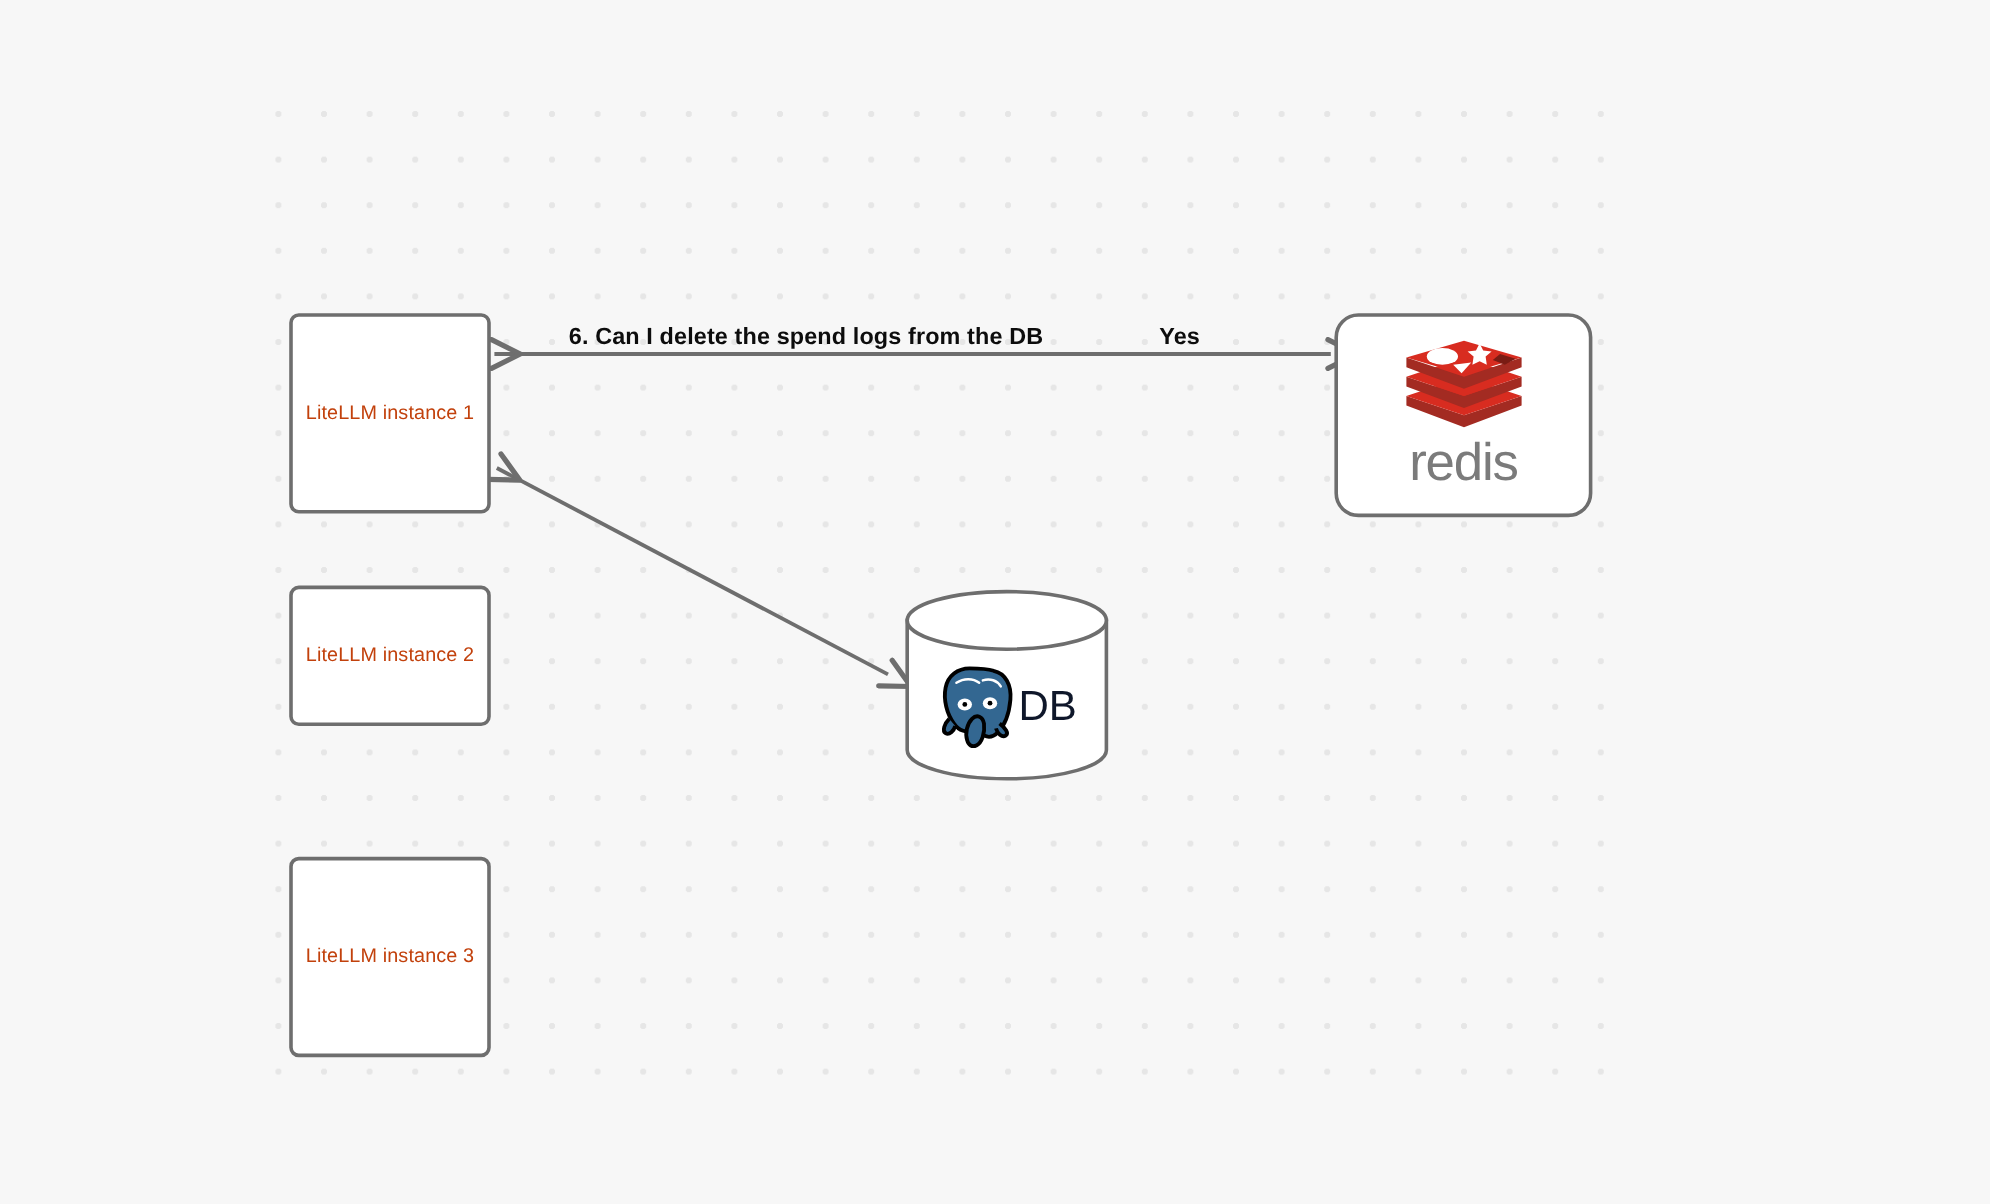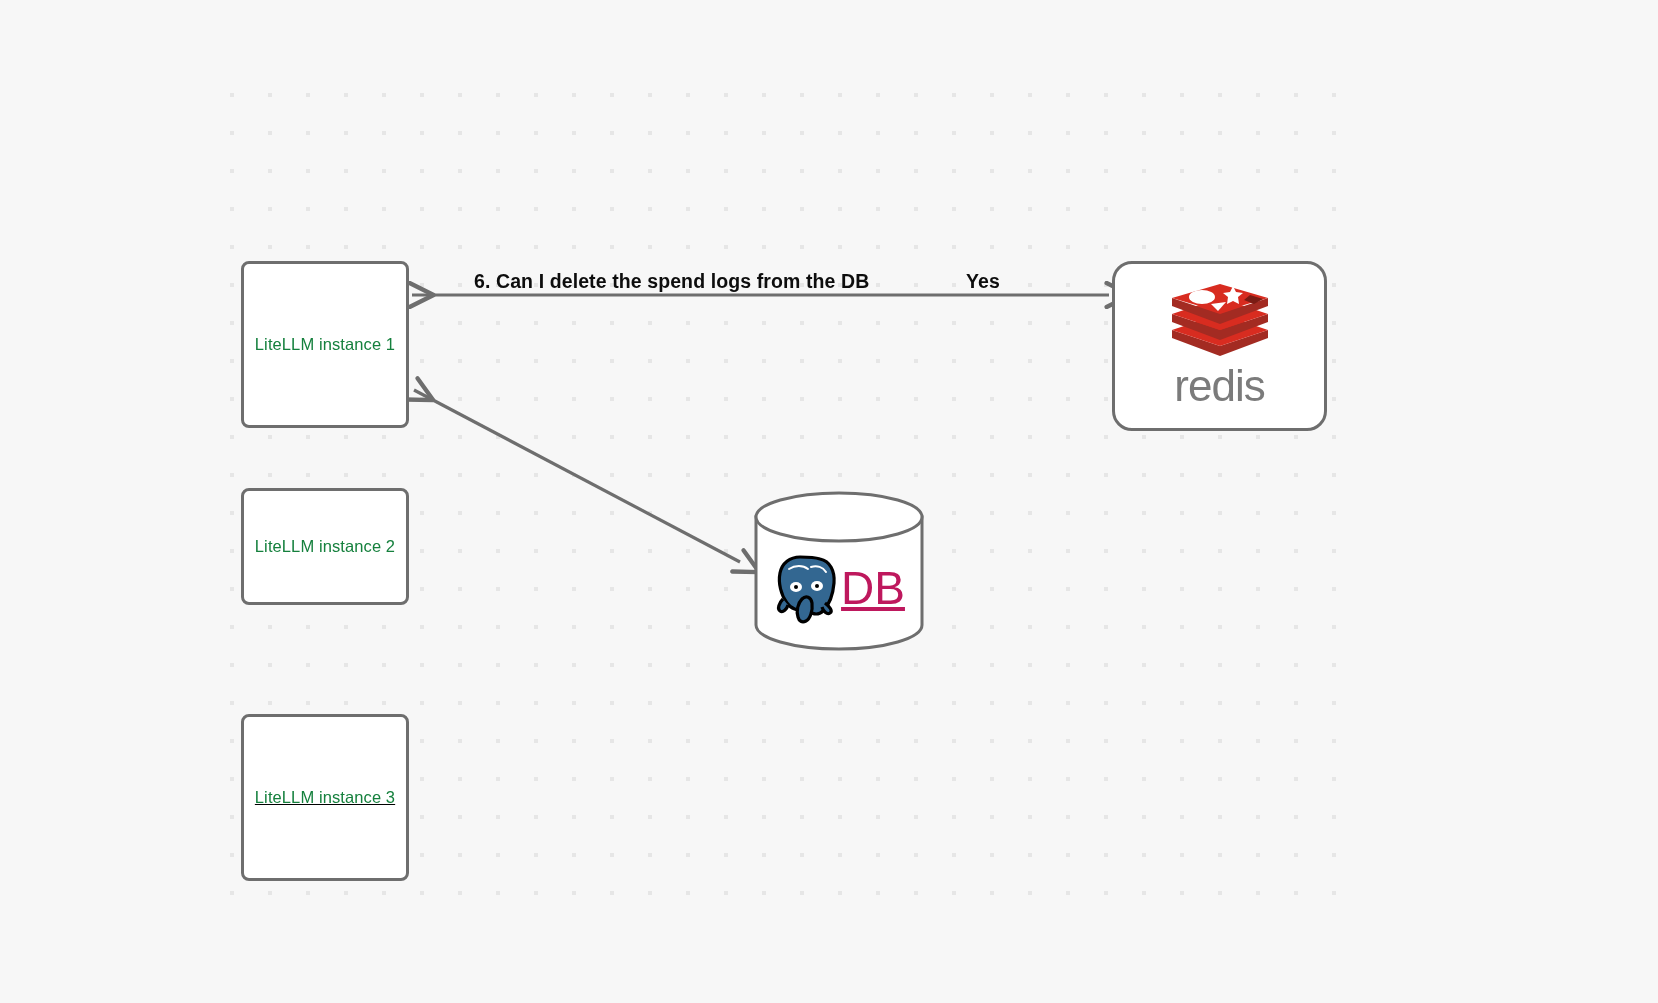--- a/index.html
+++ b/index.html
@@ -40,28 +40,28 @@
     background: #ffffff;
     border: 3px solid #6e6e6e;
     border-radius: 8px;
     box-sizing: border-box;
     display: flex;
     align-items: center;
     justify-content: center;
   }
   .node-label {
     font-size: 16.5px;
-    color: #15803d;
+    color: #c2410c;
     font-family: "Liberation Sans", sans-serif;
     letter-spacing: 0.1px;
   }
 
   #instance-1 { left: 241px; top: 261px; width: 168px; height: 167px; }
   #instance-2 { left: 241px; top: 488px; width: 168px; height: 117px; }
-  #instance-3 { left: 241px; top: 714px; width: 168px; height: 167px; text-decoration: underline; }
+  #instance-3 { left: 241px; top: 714px; width: 168px; height: 167px; }
 
   
   #redis-node {
     position: absolute;
     left: 1112px;
     top: 261px;
     width: 215px;
     height: 170px;
     background: #ffffff;
     border: 3px solid #6e6e6e;
@@ -95,25 +95,24 @@
     position: absolute;
     inset: 0;
     display: flex;
     align-items: center;
     justify-content: center;
     gap: 2px;
     padding-top: 34px;
     box-sizing: border-box;
   }
   .db-text {
-    font-size: 46px;
-    color: #be185d;
+    font-size: 35px;
+    color: #0f172a;
     font-family: "Liberation Sans", sans-serif;
     line-height: 1;
-    text-decoration: underline;
   }
 
   .edge-label {
     position: absolute;
     font-family: "Liberation Sans", sans-serif;
     font-weight: bold;
     color: #0d0d0d;
     font-size: 19.5px;
     white-space: nowrap;
     letter-spacing: 0.1px;

